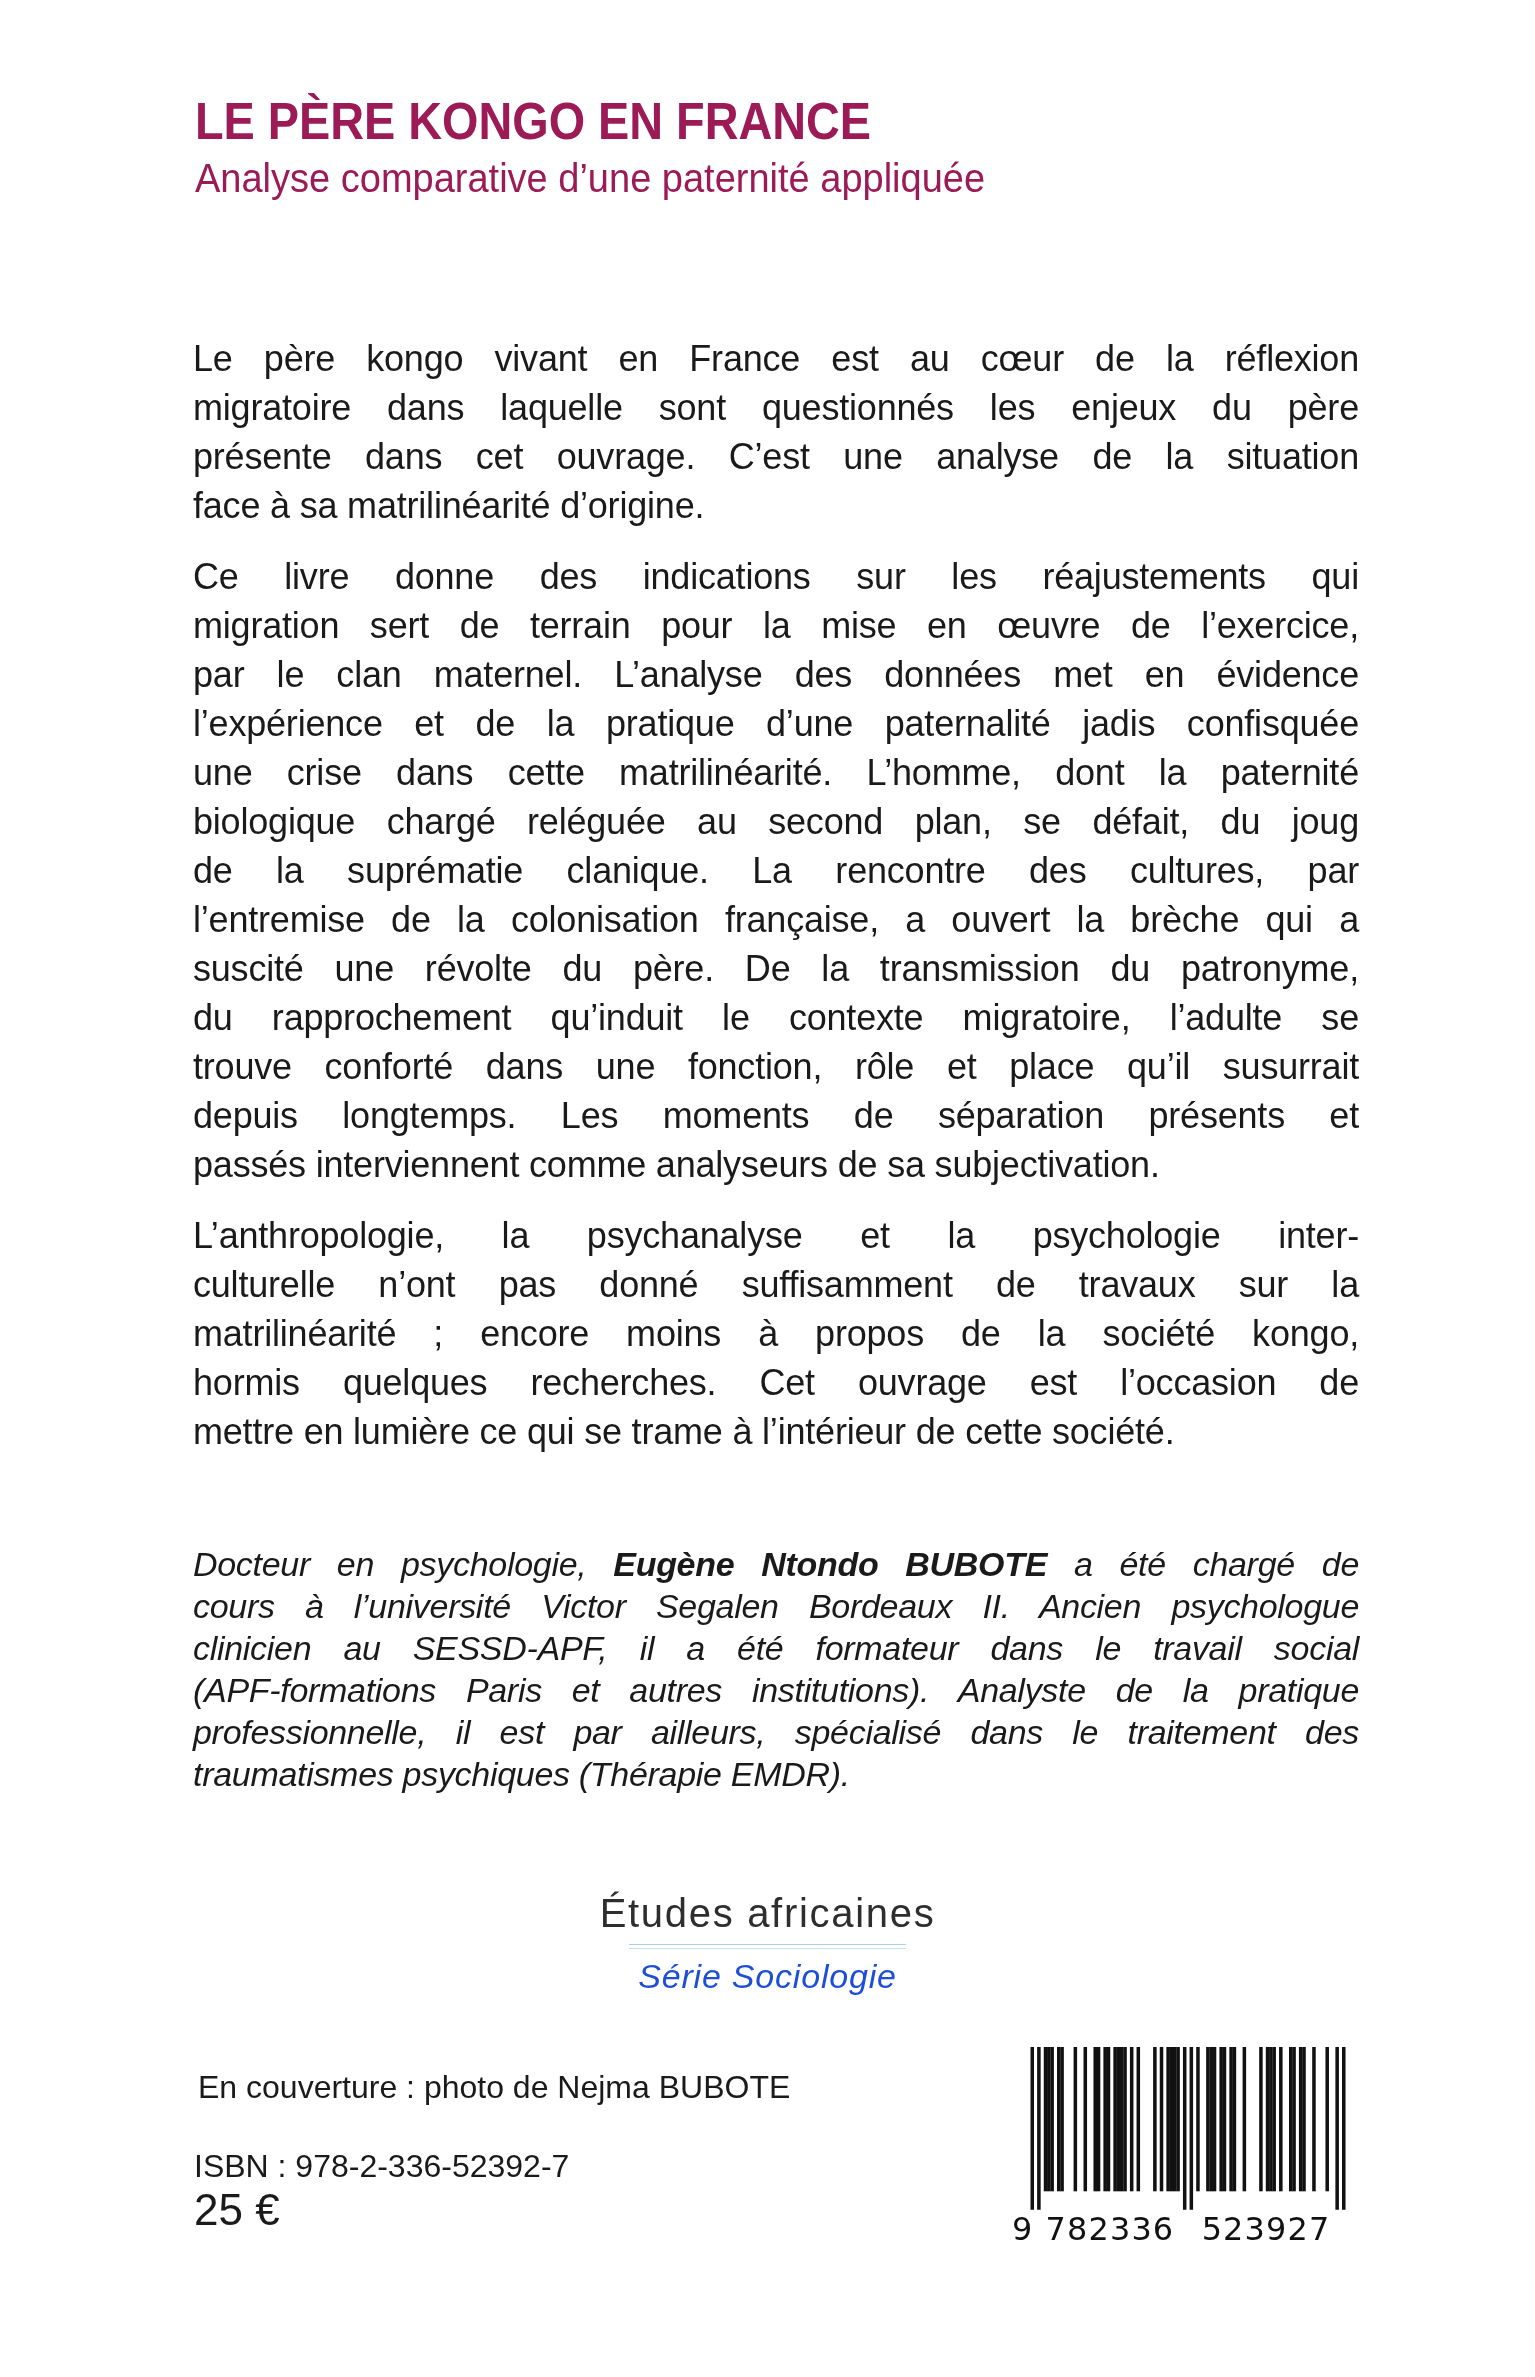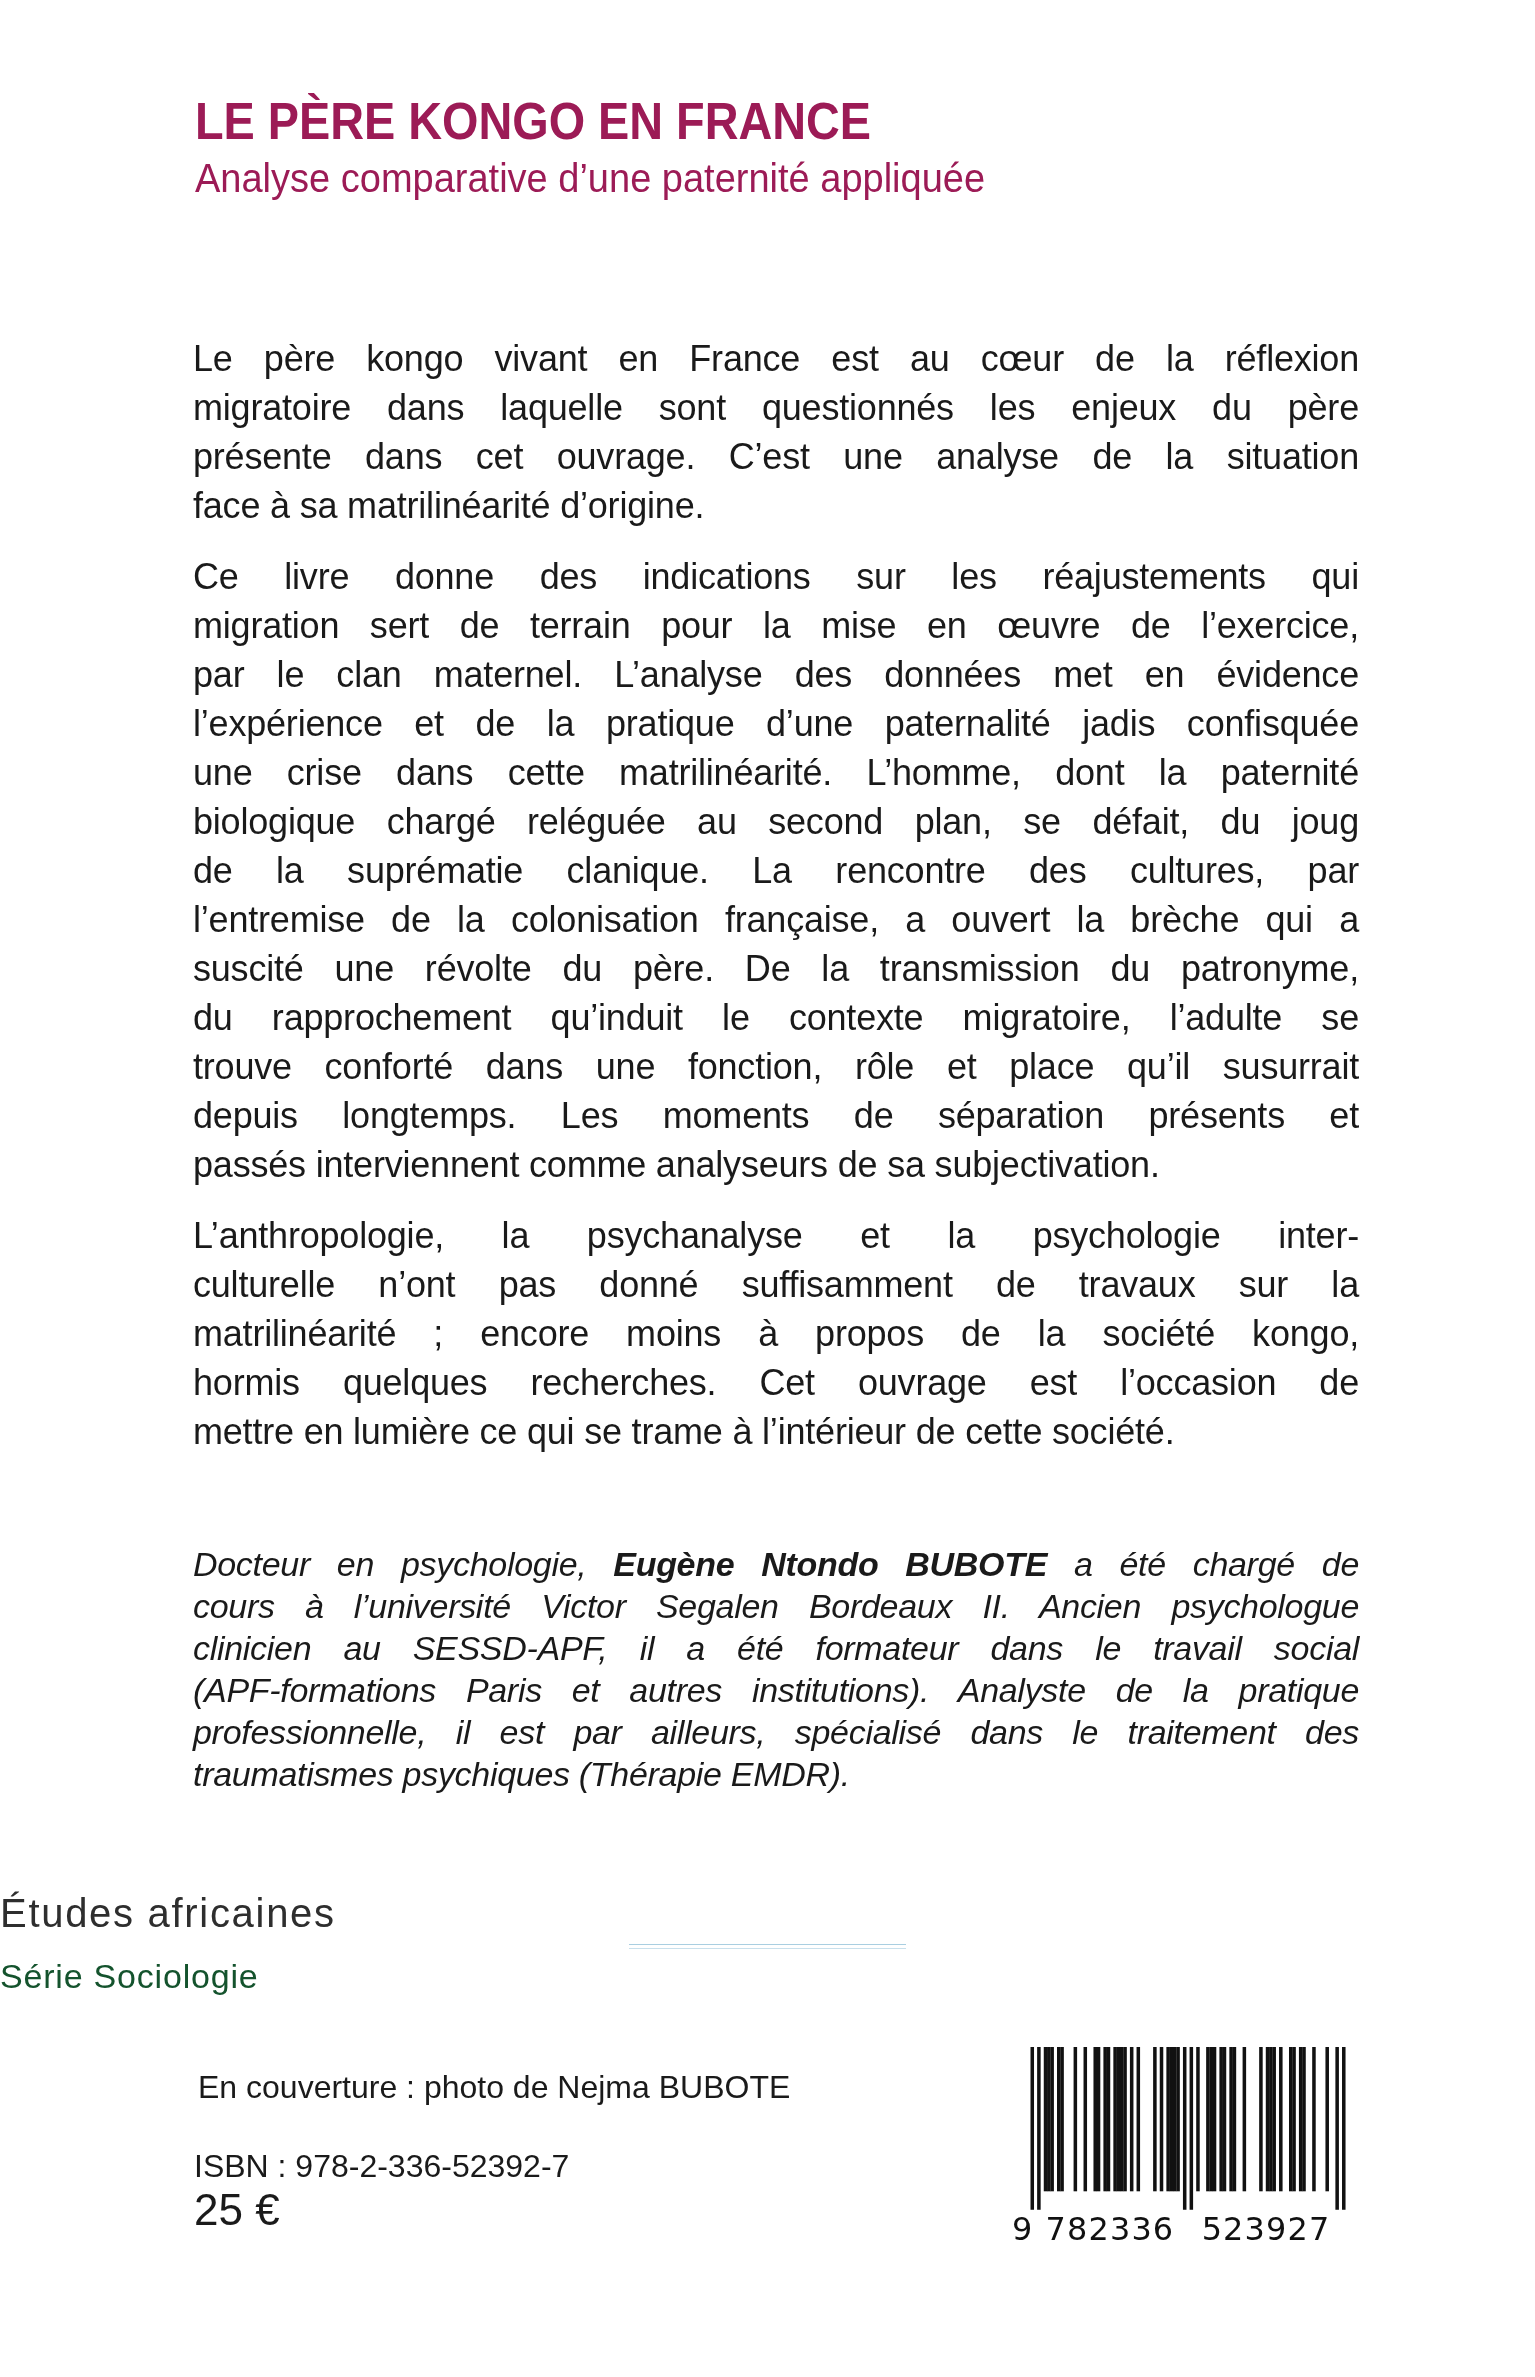--- a/index.html
+++ b/index.html
@@ -25,27 +25,27 @@
     text-align:justify;text-align-last:justify;
   }
   .para .line.last{text-align-last:left;}
   .bio{margin-top:87px;}
   .bio .line{
     font-style:italic;font-size:34px;line-height:42px;letter-spacing:-0.3px;
     text-align:justify;text-align-last:justify;
   }
   .bio .line.last{text-align-last:left;}
   .bio .line b{font-weight:700;font-style:italic;}
-  .collection{position:absolute;left:0;right:0;top:1891px;color:#2e2e2e;}
+  .collection{position:absolute;left:0;right:0;top:1891px;text-align:center;color:#2e2e2e;}
   .collection-name{font-size:40px;font-weight:400;letter-spacing:1.7px;}
   .collection-rule{
     width:277px;height:3.4px;margin:7.6px auto 8.4px auto;
     border-top:1.7px solid #a9cfe1;border-bottom:1.7px solid #c8e0ec;
   }
-  .collection-series{font-size:34px;letter-spacing:0.8px;color:#14532d;}
+  .collection-series{font-size:34px;font-style:italic;letter-spacing:0.8px;color:#1d4ed8;}
   .cover-credit{position:absolute;left:198px;top:2069px;font-size:32px;}
   .isbn-line{position:absolute;left:194px;top:2148px;font-size:32px;}
   .price{position:absolute;left:194px;top:2185px;font-size:44px;}
   .barcode{position:absolute;left:1012px;top:2047px;width:334px;height:198px;}
   .barcode svg{display:block;}
 </style>
 </head>
 <body>
 
 <h1 class="book-title accent" style="margin: 0px; color: rgb(156, 27, 86);">LE PÈRE KONGO EN FRANCE</h1>

